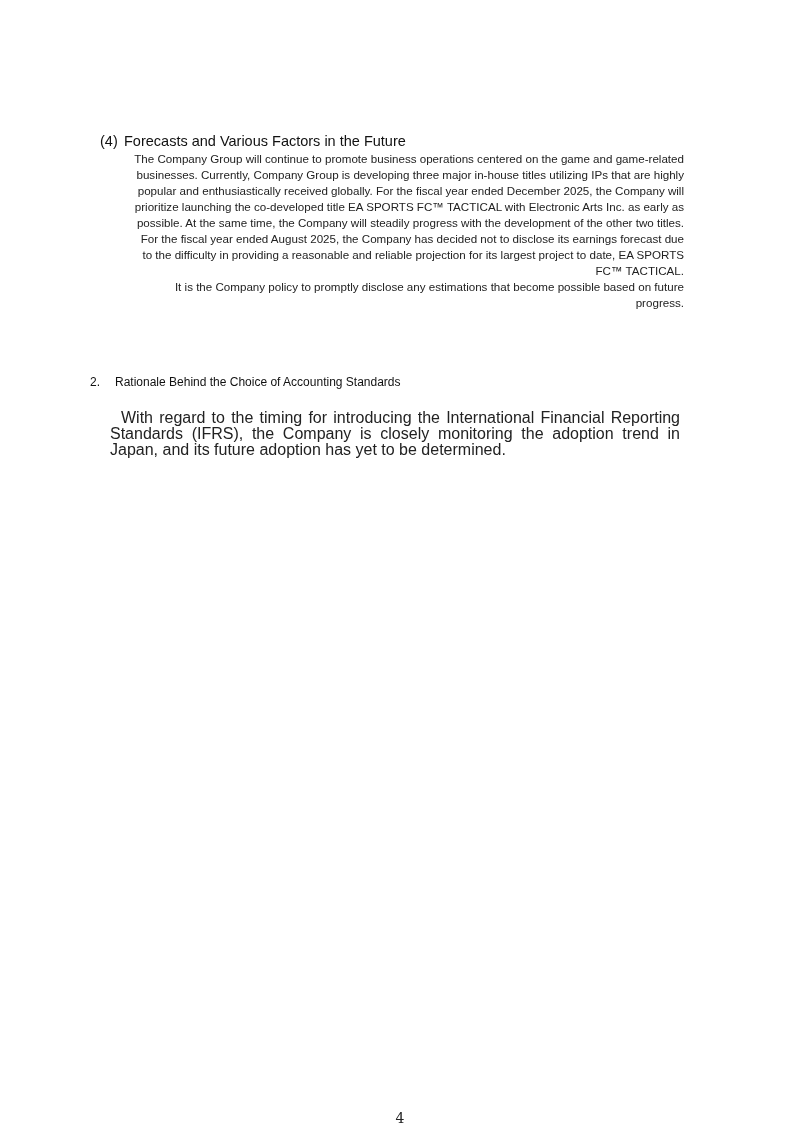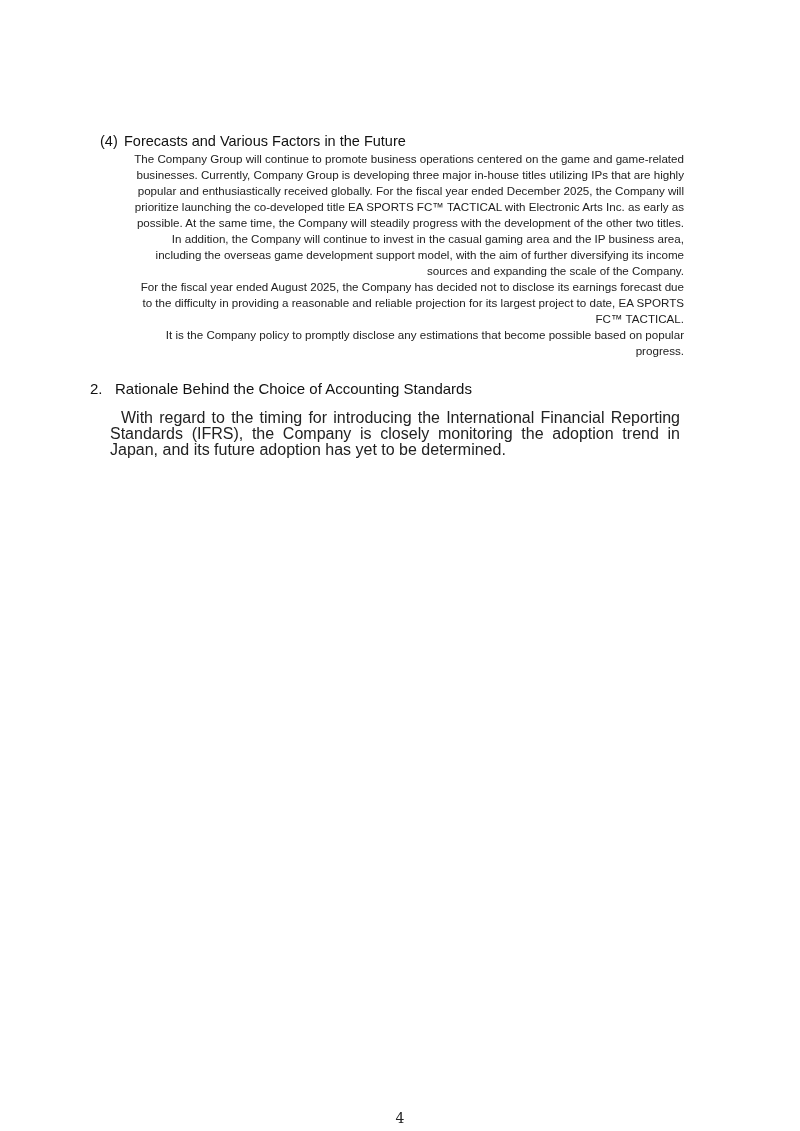--- a/index.html
+++ b/index.html
@@ -43,22 +43,22 @@
       color: #222;
     }
     .section-body p {
       margin: 0;
       text-indent: 9px;
       text-align: right;
     }
     .heading-2 {
       position: absolute;
       left: 90px;
-      top: 344px;
-      font-size: 15px;
+      top: 337px;
+      font-size: 12px;
       line-height: 18px;
       white-space: nowrap;
       color: #111;
     }
     .heading-2 .num {
       display: inline-block;
       width: 25px;
     }
     .section2-body {
       position: absolute;
@@ -89,23 +89,22 @@
 <body>
 
 <div class="page">
 
   <div class="sub-heading">
     <span class="num">(4)</span><span>Forecasts and Various Factors in the Future</span>
   </div>
 
   <div class="section-body">
     <p>The Company Group will continue to promote business operations centered on the game and game-related businesses. Currently, Company Group is developing three major in-house titles utilizing IPs that are highly popular and enthusiastically received globally. For the fiscal year ended December 2025, the Company will prioritize launching the co-developed title EA SPORTS FC™ TACTICAL with Electronic Arts Inc. as early as possible. At the same time, the Company will steadily progress with the development of the other two titles.</p>
-    <p>In addition, the Company will continue to invest in the casual gaming area and the IP business area, including the overseas game development support model, with the aim of further diversifying its income sources and expanding the scale of the Company.</p>
     <p>For the fiscal year ended August 2025, the Company has decided not to disclose its earnings forecast due to the difficulty in providing a reasonable and reliable projection for its largest project to date, EA SPORTS FC™ TACTICAL.</p>
-    <p>It is the Company policy to promptly disclose any estimations that become possible based on popular progress.</p>
+    <p>It is the Company policy to promptly disclose any estimations that become possible based on future progress.</p>
   </div>
 
   <div class="heading-2">
     <span class="num">2.</span><span>Rationale Behind the Choice of Accounting Standards</span>
   </div>
 
   <div class="section2-body">
     <p>With regard to the timing for introducing the International Financial Reporting Standards (IFRS), the Company is closely monitoring the adoption trend in Japan, and its future adoption has yet to be determined.</p>
   </div>
 

